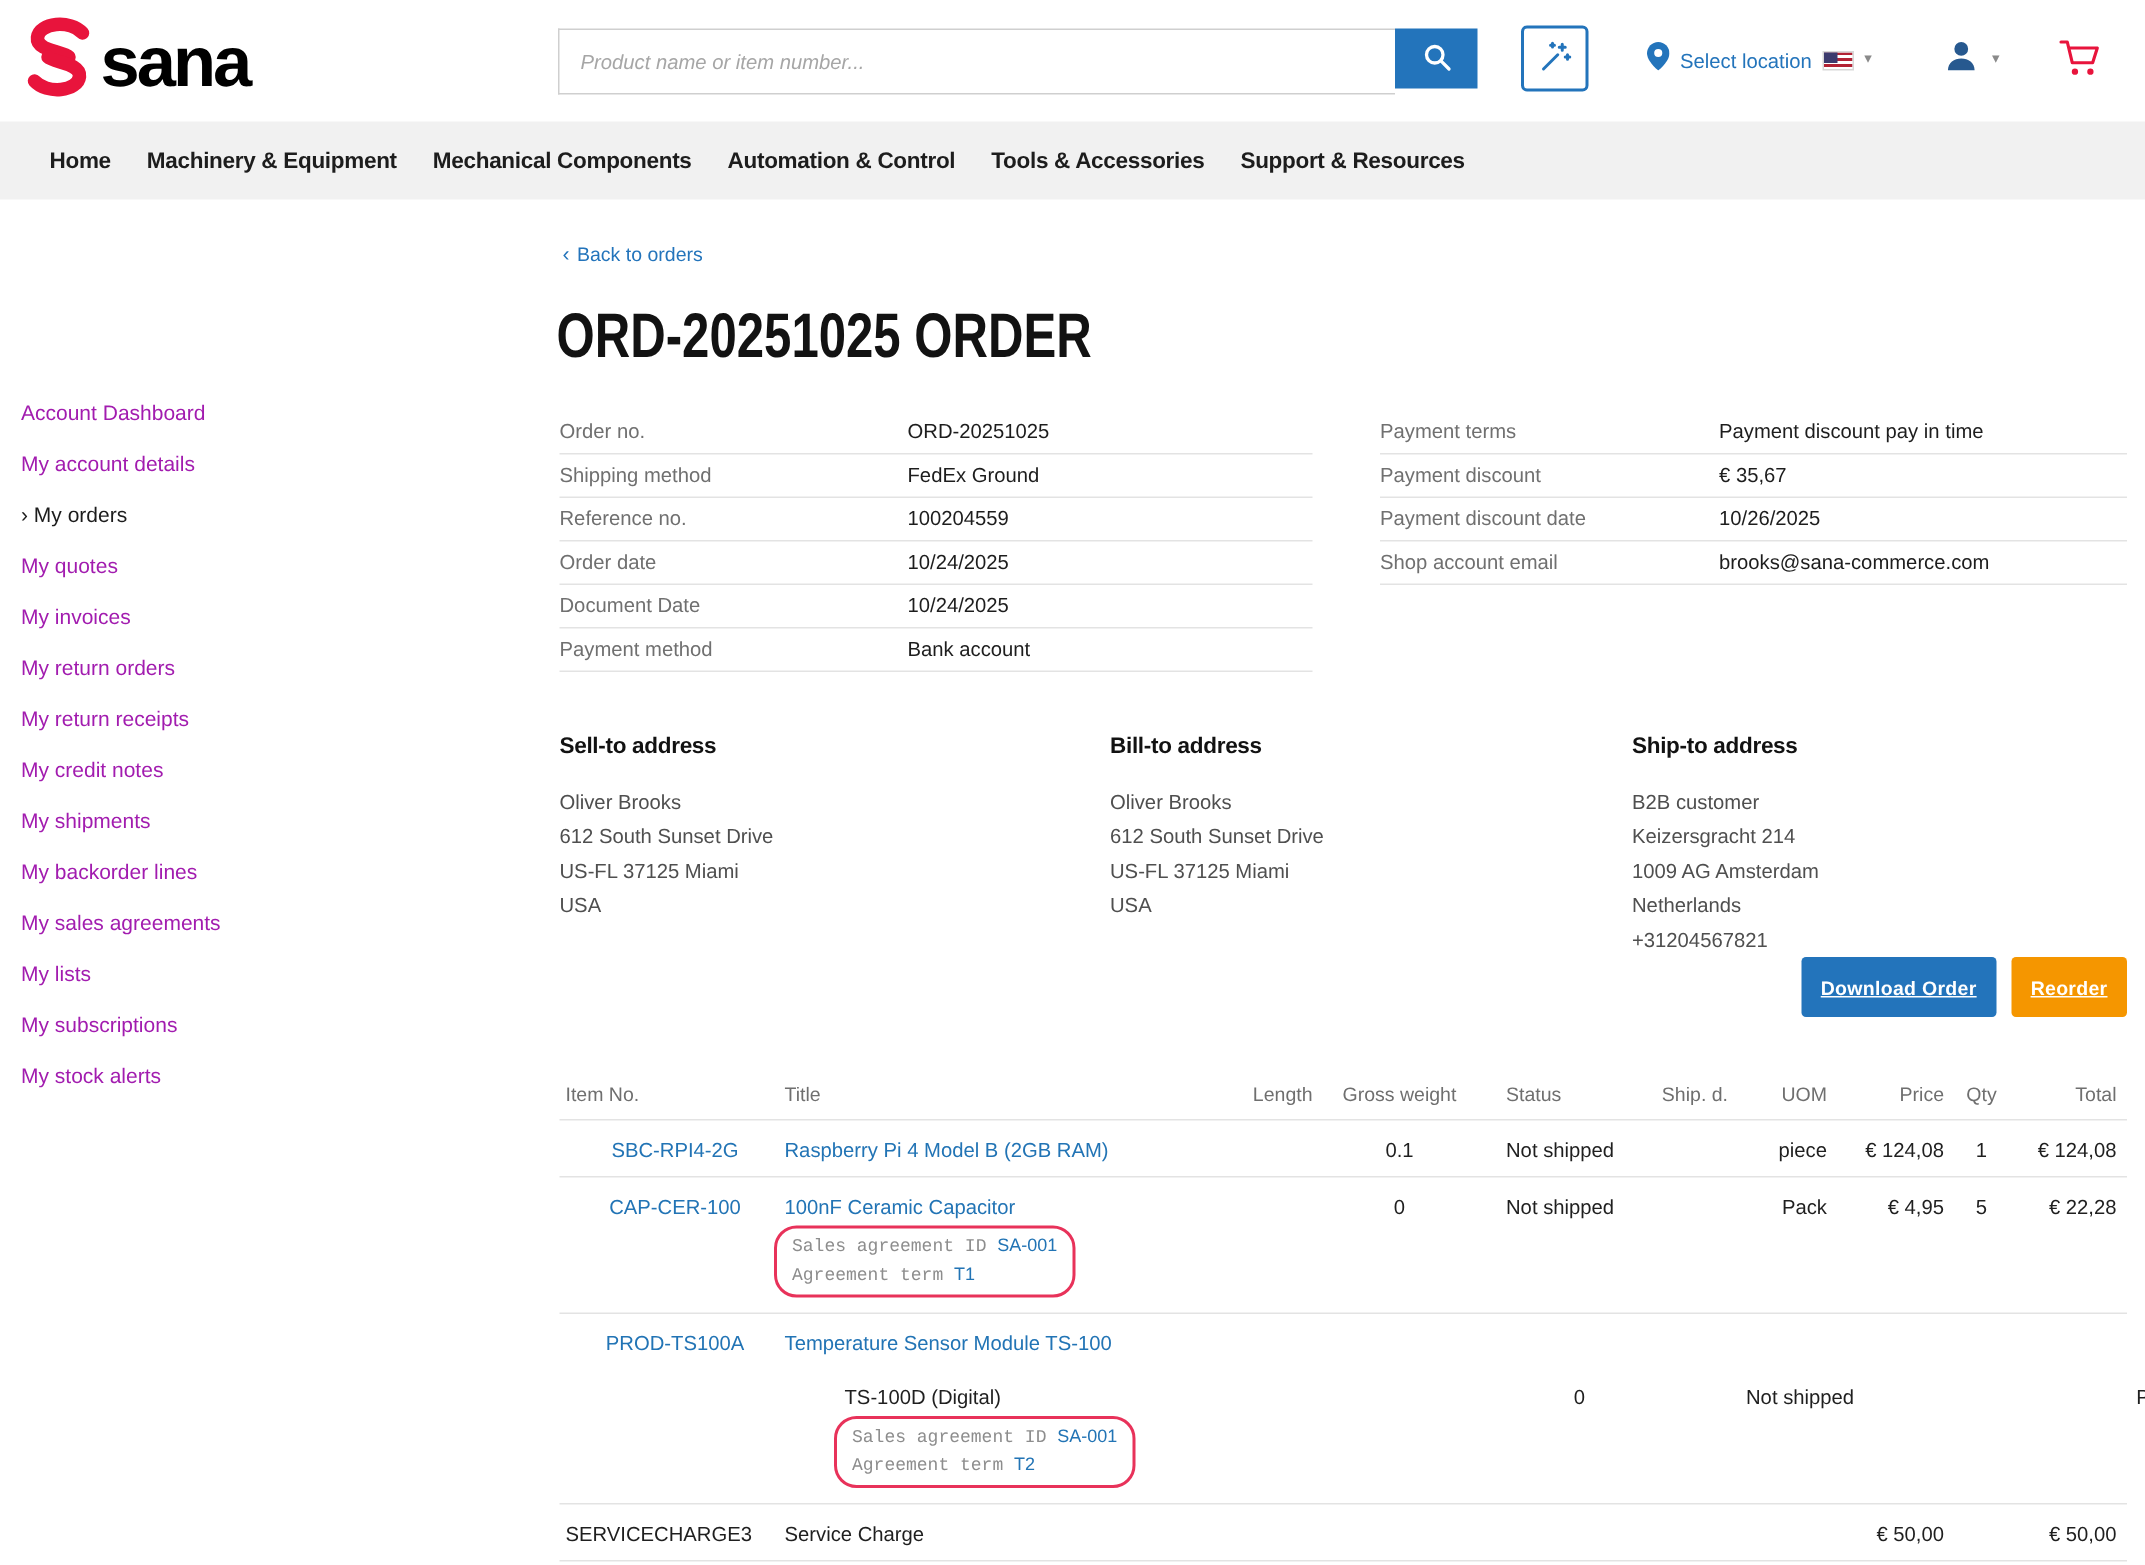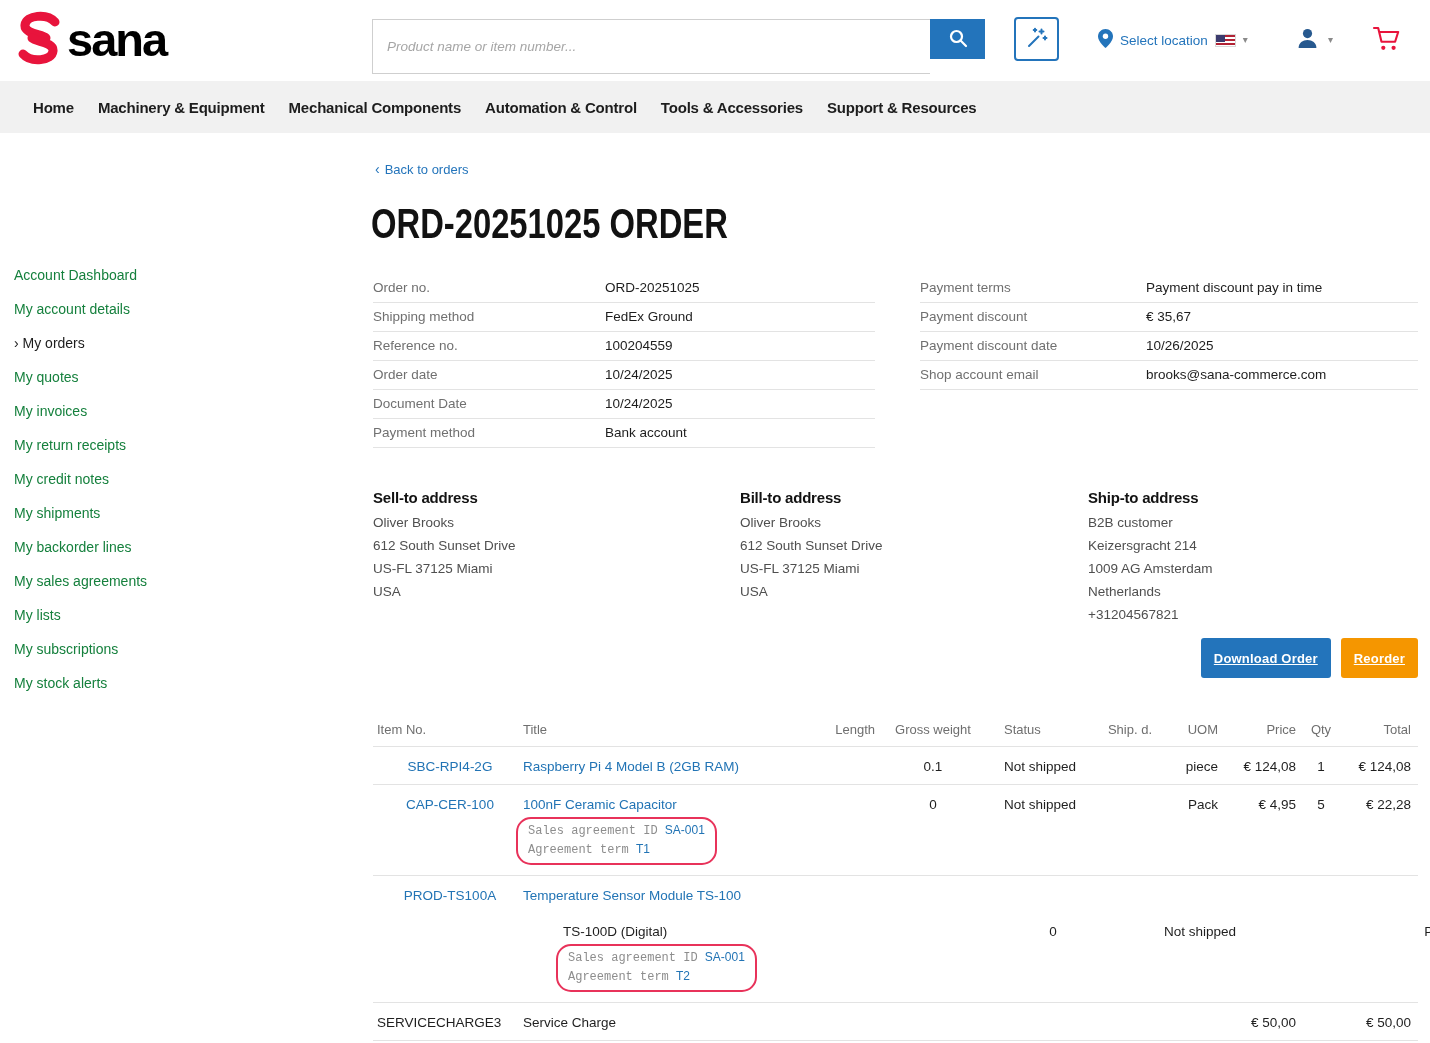--- a/index.html
+++ b/index.html
@@ -7,42 +7,42 @@
   body {
     width:1430px; height:1043px; position:relative; overflow:hidden;
     font-family:"Liberation Sans", sans-serif; color:#1f1f1f;
   }
   .link { color:#2274b5; cursor:pointer; text-decoration:none;text-align:center; }
 
   
   .header { position:absolute; top:0; left:0; width:1430px; height:81px; background:#fff; }
   .logo { position:absolute; left:14px; top:11px; display:flex; align-items:center; cursor:pointer; }
   .logo-text { font-size:47px; font-weight:bold; color:#000000; letter-spacing:-2px; line-height:54px; margin-left:3px; }
-  .search-wrap { position:absolute; left:372px; top:19px; width:613px; height:55px; display:flex; }
+  .search-wrap { position:absolute; left:372px; top:19px; width:613px; height:44px; display:flex; }
   .search-input { flex:1; border:1px solid #cfcfcf; border-right:none; padding:0 14px; font-size:13.5px; color:#333; outline:none; font-family:"Liberation Sans", sans-serif; background:#fff; }
   .search-input::placeholder { color:#a6a6a6; font-style:italic; }
   .search-btn { width:55px; height:40px; background:#2374bb; border:none; cursor:pointer; display:flex; align-items:center; justify-content:center; }
   .wand-btn { position:absolute; left:1014px; top:17px; width:45px; height:44px; background:#fff; border:2px solid #2374bb; border-radius:4px; cursor:pointer; display:flex; align-items:center; justify-content:center; }
   .loc { position:absolute; left:1098px; top:28px; height:24px; display:flex; align-items:center; gap:7px; cursor:pointer; }
   .loc-label { color:#2374bb; font-size:13.5px; }
   .flag { width:21px; height:13px; position:relative; display:inline-block;
           background:repeating-linear-gradient(180deg,#b22234 0 2px,#fff 2px 4px); border:1px solid #d8d8d8; }
   .canton { position:absolute; left:0; top:0; width:9px; height:7px; background:#3c3b6e; }
   .chev { color:#8a8a8a; font-size:10px; line-height:1; }
   .user { position:absolute; left:1296px; top:27px; height:26px; display:flex; align-items:center; gap:9px; cursor:pointer; }
   .cart { position:absolute; left:1372px; top:25px; cursor:pointer; }
 
   
   .nav { position:absolute; top:81px; left:0; width:1430px; height:52px; background:#f1f1f1;
          display:flex; align-items:center; padding-left:28px; gap:14px; }
   .nav-item { font-size:15px; font-weight:bold; color:#1d1d1d; letter-spacing:-0.2px; cursor:pointer; white-space:nowrap; padding:0 5px; }
 
   
   .sidebar { position:absolute; left:14px; top:258px; width:330px; }
-  .side-item { height:34px; display:flex; align-items:center; font-size:14px; color:#15803d; cursor:pointer; }
+  .side-item { height:34px; display:flex; align-items:center; font-size:14px; color:#a21caf; cursor:pointer; }
   .side-item.active { color:#1c1c1c; }
 
   
   .back-link { position:absolute; left:375px; top:161px; font-size:13px; color:#2374bb; cursor:pointer; }
   .back-link .bchev { margin-right:5px; font-size:14px; }
   .page-title { position:absolute; left:371px; top:200px; font-size:42px; line-height:48px; font-weight:bold; color:#121212;
                 transform:scaleX(0.78); transform-origin:0 50%; white-space:nowrap; }
 
   
   .info { position:absolute; font-size:13.5px; }
@@ -51,21 +51,21 @@
   .info-row { display:flex; align-items:baseline; padding:6px 0 7px; border-bottom:1px solid #e3e3e3; }
   .info-label { color:#707070; flex:0 0 232px; }
   .info-right .info-label { flex:0 0 226px; }
   .info-value { color:#1d1d1d; }
 
   
   .addresses { position:absolute; left:373px; top:489px; width:1045px; display:flex; }
   .addr-col { width:367px; }
   .addr-col:nth-child(2) { width:348px; }
   .addr-col:nth-child(3) { flex:1; }
-  .addr-head { font-size:15px; font-weight:bold; color:#121212; letter-spacing:-0.2px; margin-bottom:5px; }
+  .addr-head { font-size:15px; font-weight:bold; color:#121212; letter-spacing:-0.2px; margin-bottom:17px; }
   .addr-line { font-size:13.5px; color:#4f4f4f; line-height:23px; }
 
   
   .actions { position:absolute; left:373px; top:638px; width:1045px; display:flex; justify-content:flex-end; gap:10px; }
   .btn { height:40px; padding:0 13px; border:none; border-radius:3px; color:#fff; font-weight:bold;
          font-size:13px; font-family:"Liberation Sans", sans-serif; cursor:pointer; letter-spacing:0.2px;text-decoration:underline; }
   .btn-primary { background:#2374bb; }
   .btn-accent  { background:#f59600; }
 
   
@@ -165,20 +165,21 @@
     <div class="nav-item">Tools &amp; Accessories</div>
     <div class="nav-item">Support &amp; Resources</div>
   </nav>
 
 <div class="sidebar">
     <div class="side-item">Account Dashboard</div>
     <div class="side-item">My account details</div>
     <div class="side-item active">› My orders</div>
     <div class="side-item">My quotes</div>
     <div class="side-item">My invoices</div>
+    <div class="side-item">My return orders</div>
     <div class="side-item">My return receipts</div>
     <div class="side-item">My credit notes</div>
     <div class="side-item">My shipments</div>
     <div class="side-item">My backorder lines</div>
     <div class="side-item">My sales agreements</div>
     <div class="side-item">My lists</div>
     <div class="side-item">My subscriptions</div>
     <div class="side-item">My stock alerts</div>
   </div>
 

